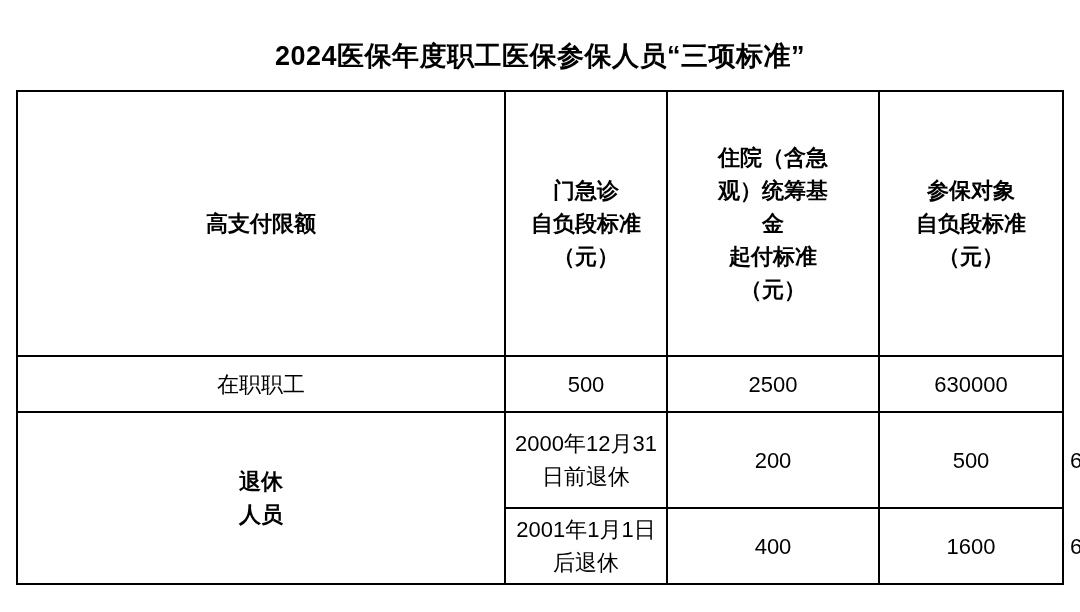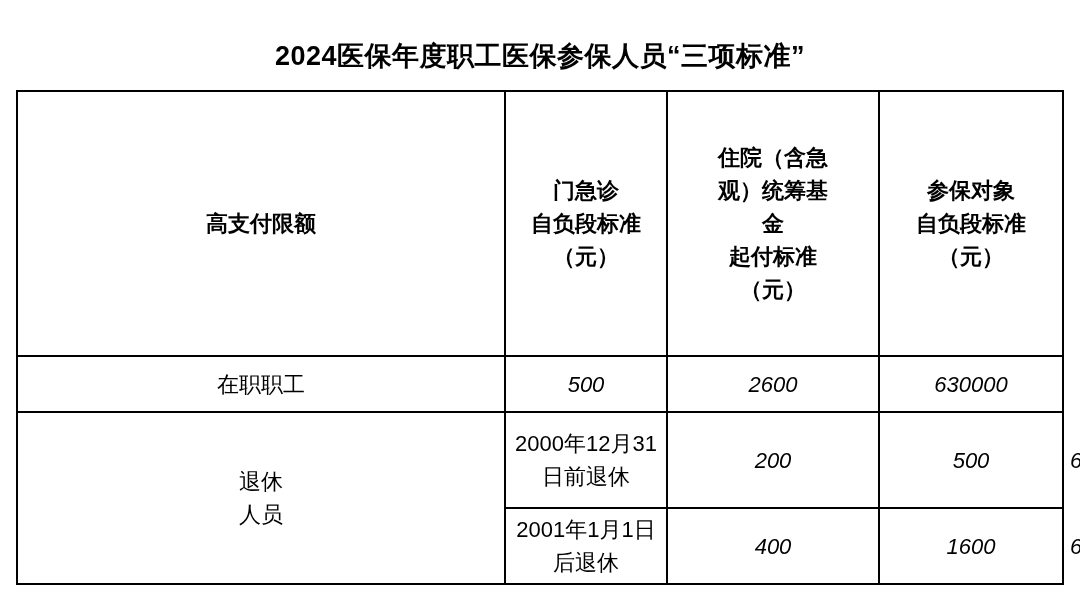--- a/index.html
+++ b/index.html
@@ -42,35 +42,35 @@
     vertical-align: middle;
     font-size: 22px;
     line-height: 1.5;
     padding: 4px 6px;
     box-sizing: border-box;
   }
   td.head {
     font-weight: bold;
   }
   td.retire-label {
-    font-weight: normal;
+    font-weight: bold;
     font-size: 22px;
     width: 112px;
     line-height: 1.7;
   }
   .col-a { width: 488px; }
   .col-b { width: 162px; }
   .col-c { width: 212px; }
   .col-d { width: 184px; }
   .sub-col-a { width: 376px; }
   .hdr-row td { height: 265px; }
   .row-1 td { height: 56px; }
   .row-2 td { height: 96px; }
   .row-3 td { height: 56px; }
-  .num { font-weight: normal; font-style: italic; }
+  .num { font-weight: normal; }
 </style>
 </head>
 <body>
 
 <div class="page">
 
   <div class="title">2024医保年度职工医保参保人员“三项标准”</div>
 
   <table class="std-table">
     <colgroup>
@@ -97,21 +97,21 @@
         <td class="head">
           <div>参保对象</div>
           <div>自负段标准</div>
           <div>（元）</div>
         </td>
       </tr>
 
       <tr class="row-1">
         <td colspan="1">在职职工</td>
         <td class="num">500</td>
-        <td class="num">2600</td>
+        <td class="num">2500</td>
         <td class="num">630000</td>
       </tr>
 
       <tr class="row-2">
         <td class="retire-label" rowspan="2">
           <div>退休</div>
           <div>人员</div>
         </td>
         <td class="sub-col-a" style="border-left:2px solid #000;">2000年12月31日前退休</td>
         <td class="num">200</td>

